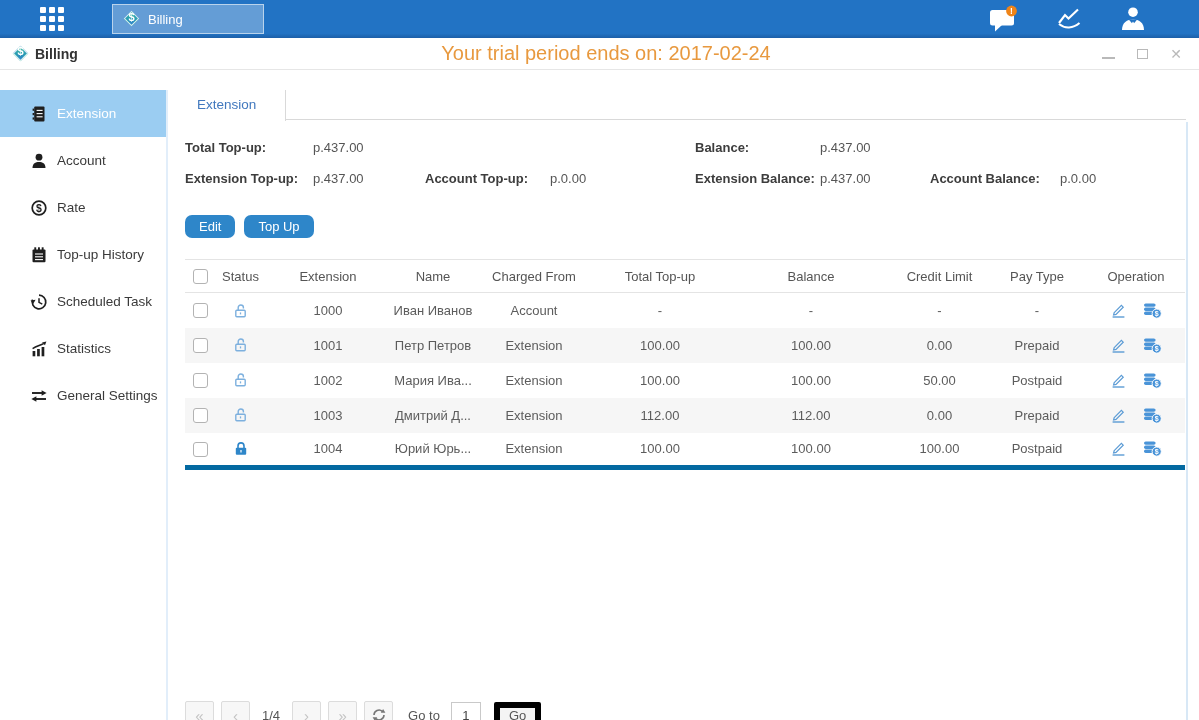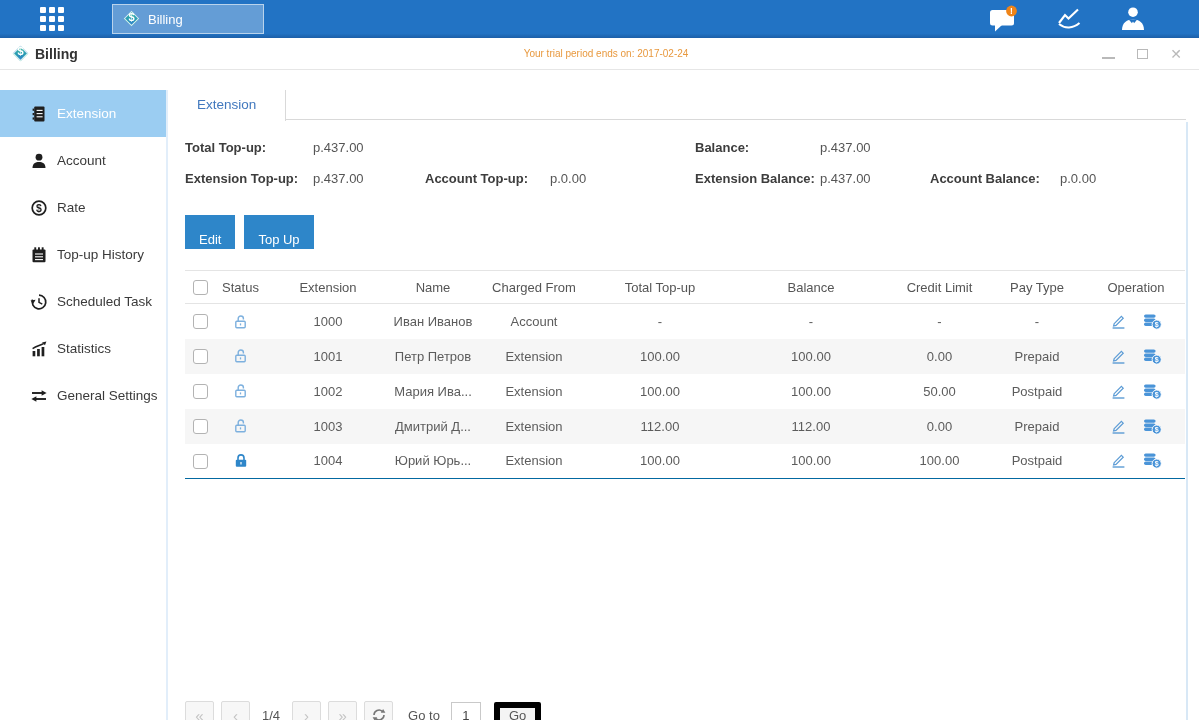--- a/index.html
+++ b/index.html
@@ -21,21 +21,21 @@
   .dmd .sq { position:absolute; left:3.5px; top:3.5px; width:13px; height:13px; transform:rotate(45deg);
     background:linear-gradient(135deg,#35c09b 0%, #2a9bb4 55%, #2f7fd0 100%); border:1px solid rgba(255,255,255,0.8); }
   .dmd .ds { position:absolute; left:0; top:1px; width:100%; text-align:center; color:#fff; font-weight:bold; font-size:12px; }
   .dmd.small { width:17px; height:17px; }
   .dmd.small .sq { left:2.5px; top:2.5px; width:11px; height:11px; }
   .dmd.small .ds { font-size:11px; top:0; }
 
   
   .titlebar { height:32px; background:#fff; border-bottom:1px solid #e6e6e6; display:flex; align-items:center; padding:0 12px; position:relative; }
   .win-title { font-size:14px; font-weight:bold; color:#333; margin-left:6px; }
-  .trial { position:absolute; left:0; right:0; text-align:center; color:var(--trial); font-size:10px; pointer-events:none;margin-left:13px; }
+  .trial { position:absolute; left:0; right:0; text-align:center; color:var(--trial); font-size:20px; pointer-events:none;margin-left:13px; }
   .win-controls { position:absolute; right:16px; display:flex; align-items:center; gap:20px; }
   .wc { cursor:pointer; display:flex; align-items:center; justify-content:center; width:14px; height:14px; }
   .wc-min i { width:13px; height:2px; background:#b9b9b9; display:block; margin-top:8px; }
   .wc-max i { width:11px; height:10px; border:1.5px solid #b9b9b9; display:block; }
   .wc-close { color:#b9b9b9; font-size:14px; line-height:14px; }
 
   
   .main { display:flex; height:644px;margin-top:20px; }
   .sidebar { width:168px; background:#fff; border-right:2px solid #e2eefa; }
   .side-item { height:47px; display:flex; align-items:center; gap:9px; padding-left:30px; cursor:pointer; color:#3a3a3a; font-size:13.5px; }
@@ -52,28 +52,28 @@
   .summary { position:relative; margin:14px 14px 0 17px; height:62px; }
   .summary span { position:absolute; white-space:nowrap; }
   .s-label { font-weight:bold; color:#3d3d3d; }
   .row1 { top:6px; } .row2 { top:37px; }
   .pA-l { left:0; } .pA-v { left:128px; }
   .pB-l { left:240px; } .pB-v { left:365px; }
   .pC-l { left:510px; } .pC-v { left:635px; }
   .pD-l { left:745px; } .pD-v { left:875px; }
 
   .btnrow { margin:19px 0 0 17px; display:flex; gap:9px; }
-  .btn-blue { background:var(--accent); color:#fff; border:none; border-radius:0; height:23px; padding:17px 14px;
+  .btn-blue { background:var(--accent); color:#fff; border:none; border-radius:7px; height:23px; padding:4px 14px;
     font-size:13px; font-family:inherit; cursor:pointer; }
 
   table.ext { border-collapse:collapse; margin:21px 14px 0 17px; width:1000px; table-layout:fixed; }
   table.ext th { font-weight:normal; color:#555; height:33px; border-top:1px solid #e4e4e4; border-bottom:1px solid #e4e4e4; text-align:center; }
   table.ext td { height:35px; text-align:center; color:#5c5c5c; }
   table.ext tr.stripe { background:#f6f6f6; }
-  table.ext tbody tr:last-child td { border-bottom:1px solid #0369a1; }
+  table.ext tbody tr:last-child td { border-bottom:5px solid #0369a1; }
   .col-cb { width:28px; } .col-status { width:55px; } .col-ext { width:120px; } .col-name { width:90px; }
   .col-from { width:112px; } .col-topup { width:140px; } .col-bal { width:162px; } .col-cl { width:95px; }
   .col-pt { width:100px; } .col-op { width:98px; }
   .cb { display:inline-block; width:15px; height:15px; border:1.5px solid #b3b3b3; border-radius:3px; background:#fff; cursor:pointer; vertical-align:middle; }
   td.tdcb, th.tdcb { text-align:left; padding-left:2px; }
   .opcell { display:flex; align-items:center; justify-content:center; gap:16px; }
   .opcell svg { cursor:pointer; }
   .statcell svg { vertical-align:middle; }
 
   

